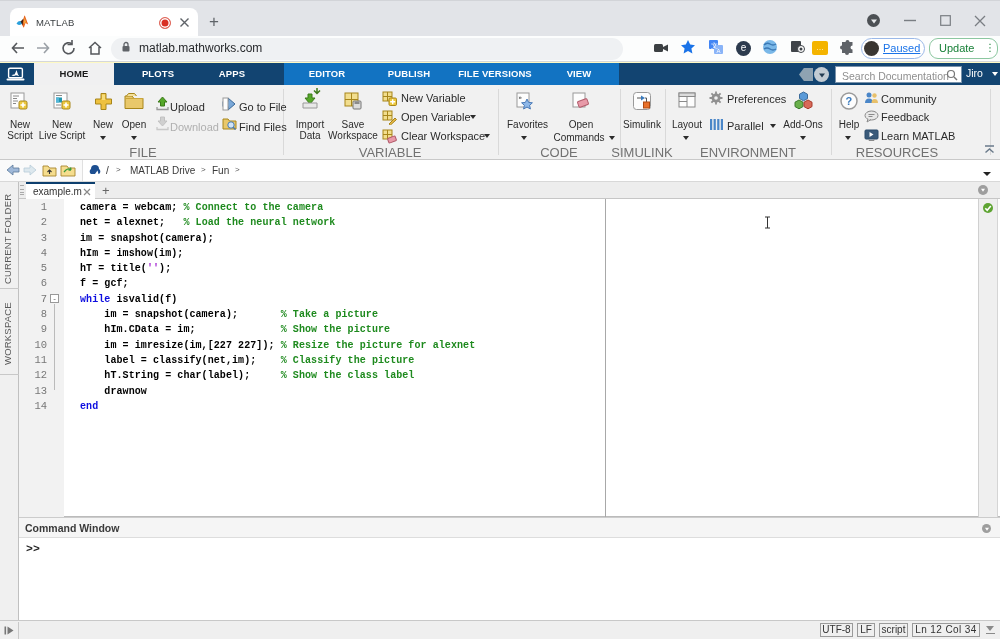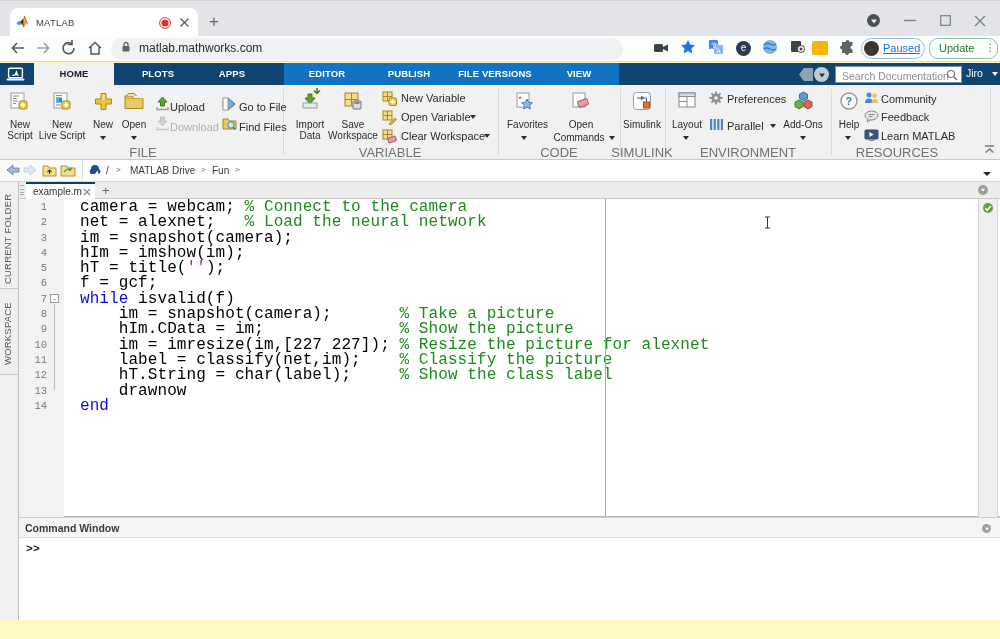--- a/index.html
+++ b/index.html
@@ -54,21 +54,21 @@
 
 
 #sidebar { left:0; top:182px; width:19px; height:438px; background:#f0f0f0; border-right:1px solid #c0c0c0; }
 .vlabel { position:absolute; left:2px; width:15px; color:#5a5a5a; font-size:9.5px; white-space:nowrap; writing-mode:vertical-rl; transform:rotate(180deg); letter-spacing:0.2px; }
 
 
 #editor { left:19px; top:199px; width:981px; height:318px; background:#fff; border-bottom:1px solid #bbbbbb; }
 #gutter { left:0; top:0; width:45px; height:318px; background:#f2f2f2; }
 #gutter pre { position:absolute; right:17px; top:1px; text-align:right; font-family:"Liberation Mono",monospace; font-size:10.5px; line-height:15.3px; color:#777; }
 #code { left:61px; top:1px; }
-#code pre { font-family:"Liberation Mono",monospace; font-size:16px; font-weight:normal; line-height:15.3px; color:#000; letter-spacing:0.08px; }
+#code pre { font-family:"Liberation Mono",monospace; font-size:10px; font-weight:bold; line-height:15.3px; color:#000; letter-spacing:0.08px; }
 .cm { color:#1e8a1e; } .kw { color:#0d0de0; } .st { color:#a11fd0; }
 #split { left:586px; top:0; width:1px; height:318px; background:#a8a8a8; }
 #indic { left:959px; top:0; width:20px; height:318px; background:#efefef; border-left:1px solid #d0d0d0; border-right:1px solid #d5d5d5; }
 #greenchk { position:absolute; left:4px; top:4px; width:10px; height:10px; border-radius:50%; background:#5ea432; color:#fff; font-size:8px; line-height:10px; text-align:center; font-weight:bold; }
 
 
 #cmdhdr { left:19px; top:517px; width:981px; height:21px; background:#f5f5f5; border-top:1px solid #cccccc; border-bottom:1px solid #dddddd; }
 #cmdhdr span { position:absolute; left:6px; top:4px; font-size:10.5px; color:#3a3a3a;font-weight:bold; }
 #cmdbody { left:19px; top:538px; width:981px; height:82px; background:#fff; }
 #cmdbody pre { position:absolute; left:7px; top:4px; font-family:"Liberation Mono",monospace; font-size:11.5px; font-weight:bold; color:#222; }
@@ -497,14 +497,29 @@
   <div id="cmdhdr" class="abs">
       <span>Command Window</span>
     <div class="abs" style="left:963px;top:6px;width:9px;height:9px;border-radius:50%;background:#9e9e9e;">
         <span style="position:absolute;left:50%;top:50%;transform:translate(-50%,-40%);width:0;height:0;border-left:2.5px solid transparent;border-right:2.5px solid transparent;border-top:3px solid #fff;"></span>
       </div>
   </div>
   <div id="cmdbody" class="abs">
       <pre>&gt;&gt;</pre>
     </div>
 
+  <div id="status" class="abs">
+    <svg class="abs" style="left:4px;top:5px;width:10px;height:9px" viewBox="0 0 10 9">
+        <rect x="0.5" y="0.5" width="1.6" height="8" fill="#777"></rect>
+        <path d="M3.5 0.5 L9.5 4.5 L3.5 8.5 Z" fill="#777"></path>
+      </svg>
+    <div class="abs" style="left:18px;top:1px;width:1px;height:17px;background:#c8c8c8;"></div>
+    <div class="sbox" style="left:820px;width:33px;">UTF-8</div>
+    <div class="sbox" style="left:857px;width:18px;">LF</div>
+    <div class="sbox" style="left:879px;width:29px;">script</div>
+    <div class="sbox" style="left:912px;width:68px;letter-spacing:0.4px;">Ln 12 Col 34</div>
+    <div class="abs" style="left:986px;top:5px;width:9px;height:10px;">
+        <span style="position:absolute;left:0;top:0;width:0;height:0;border-left:4.5px solid transparent;border-right:4.5px solid transparent;border-top:5px solid #8a8a8a;"></span>
+        <span style="position:absolute;left:0;top:7px;width:9px;border-top:1.6px solid #8a8a8a;"></span>
+      </div>
+  </div>
 
 </div>
 
 </body></html>

